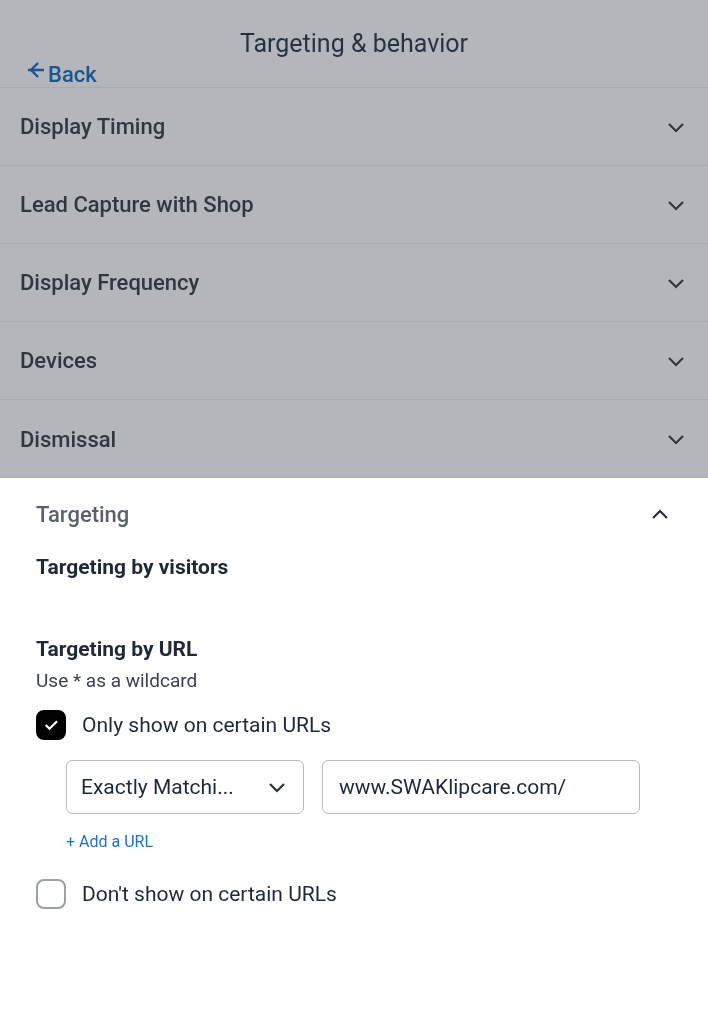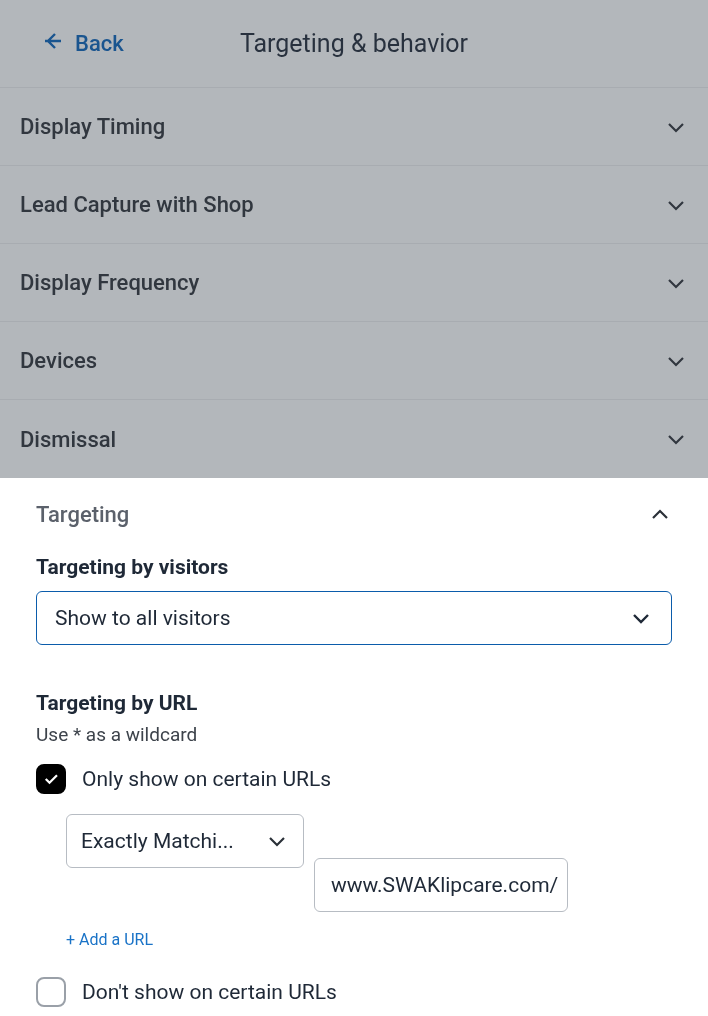--- a/index.html
+++ b/index.html
@@ -15,22 +15,22 @@
     pointer-events:none;
   }
 
   
   .header {
     display: flex; align-items: center; justify-content: center;
     height: 88px; position: relative;
     border-bottom: 1px solid #d6d9dc;
   }
   .back-btn {
-    position: absolute; left: 41px; top: 0; bottom: 0;
-    display: flex; align-items: center; gap: 10px;
+    position: absolute; left: 24px; top: 0; bottom: 0;
+    display: flex; align-items: flex-end; 
     color: #0b5cab; font-size: 22px; font-weight: 500;
     cursor: pointer;
   }
   .back-btn svg { width: 24px; height: 24px; stroke: #0b5cab; stroke-width: 2.4; fill: none; }
   .header-title { font-size: 25px; font-weight: 400; color: #1f2937; }
 
   
   .acc-row {
     display:flex; align-items:center; justify-content:space-between;
     height: 78px; padding: 0 20px;
@@ -65,34 +65,34 @@
   .checkbox {
     width: 30px; height: 30px; border-radius: 8px; flex:0 0 30px;
     display:flex; align-items:center; justify-content:center; cursor:pointer;
     border: 2px solid #9aa0a8; background:#fff;
   }
   .checkbox.checked { background:#000; border-color:#000; }
   .checkbox svg { width:18px; height:18px; stroke:#fff; stroke-width:3; fill:none; display:none; }
   .checkbox.checked svg { display:block; }
   .check-text { font-size: 21px; color:#1f2937; }
 
-  .url-row { display:flex; gap: 10px; margin-left: 30px; margin-bottom: 18px; }
+  .url-row { display:flex; gap: 18px; margin-left: 30px; margin-bottom: 18px; }
   .select-small {
     width: 238px; height: 54px;
     border:1px solid #b7bcc3; border-radius:6px;
     display:flex; align-items:center; justify-content:space-between;
     padding: 0 14px; font-size: 21px; color:#1f2937; cursor:pointer; background:#fff;
     overflow:hidden;
   }
   .select-small .trunc { white-space:nowrap; overflow:hidden; text-overflow:ellipsis; max-width: 170px; }
   .url-input {
-    width: 254px; height: 54px;
+    width: 318px; height: 54px;
     border:1px solid #b7bcc3; border-radius:6px;
     padding: 0 16px; font-size: 21px; color:#1f2937; background:#fff;
-    display:flex; align-items:center;margin-top:44px;
+    display:flex; align-items:center;
   }
 
   .add-link { margin-left: 30px; font-size: 16px; color:#1a73c7; cursor:pointer; margin-bottom: 28px; }
 </style>
 </head>
 <body>
 
 <div class="page">
 
   <div class="dimmed">
@@ -146,26 +146,20 @@
 
   <div class="open-section">
     <div class="open-header">
       <span class="open-title">Targeting</span>
       <span class="chev"><svg viewBox="0 0 24 24">
             <path d="M5 15l7-7 7 7"></path>
           </svg></span>
     </div>
 
     <div class="group-label">Targeting by visitors</div>
-    <div class="select-full">
-      <span>Show to all visitors</span>
-      <span class="chev"><svg viewBox="0 0 24 24">
-            <path d="M5 9l7 7 7-7"></path>
-          </svg></span>
-    </div>
 
     <div class="spacer-lg"></div>
 
     <div class="group-label">Targeting by URL</div>
     <div class="sublabel">Use * as a wildcard</div>
 
     <div class="check-row">
       <div class="checkbox checked">
         <svg viewBox="0 0 24 24">
             <path d="M5 12l5 5L20 7"></path>

